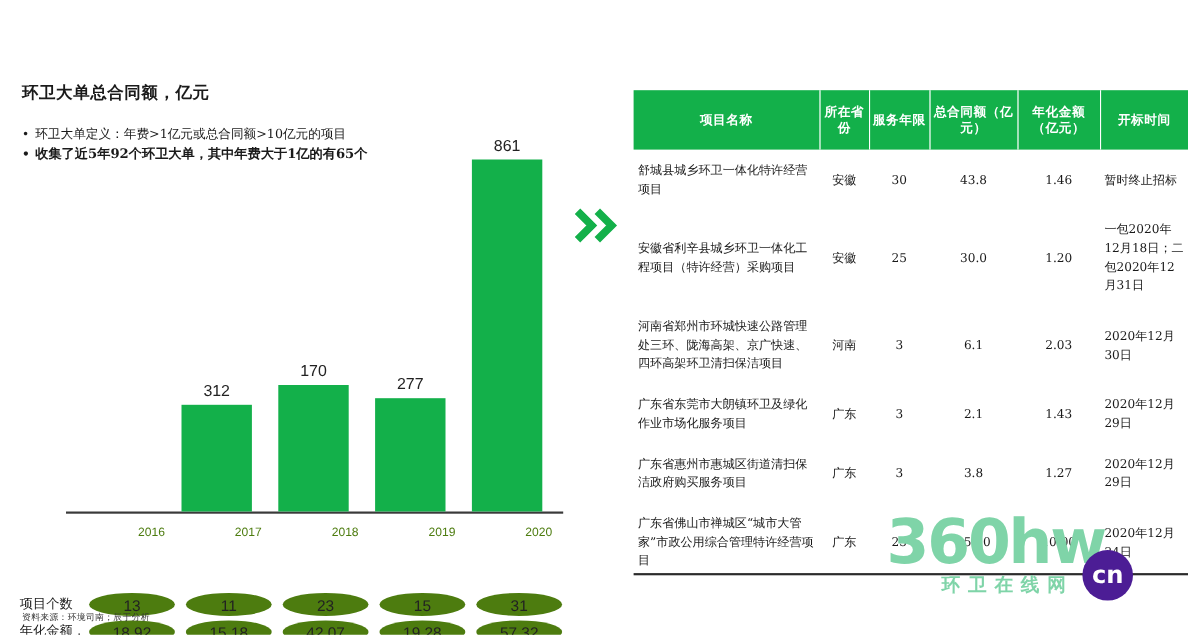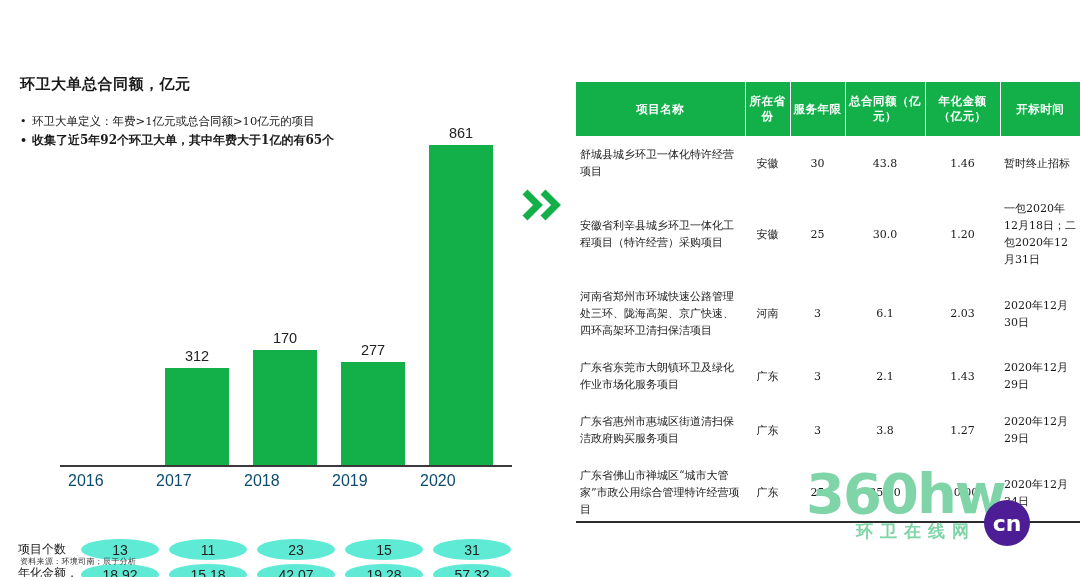--- a/index.html
+++ b/index.html
@@ -50,35 +50,35 @@
   .bar{
     position:absolute;bottom:0;left:9px;width:64px;
     background:#13B04A;
   }
   .bar-label{
     position:absolute;left:0;width:82px;text-align:center;
     font-family:"Liberation Sans","DejaVu Sans",sans-serif;
     font-size:14.5px;color:#222;
   }
   .x-label{
-    position:absolute;width:82px;text-align:left;
+    position:absolute;width:82px;text-align:right;
     font-family:"Liberation Sans","DejaVu Sans",sans-serif;
-    font-size:16px;color:#0c4a6e;
+    font-size:11px;color:#4d7c0f;
   }
 
   
   .stats{position:absolute;left:0;top:478px;width:540px;height:70px;}
   .stat-row-label{
     position:absolute;left:18px;
     font-family:"DejaVu Serif","Liberation Serif",serif;
     font-size:12px;line-height:15px;white-space:nowrap;
   }
   .pill{
     position:absolute;width:78px;height:21px;
-    background:#5eead4;border-radius:50%/50%;
+    background:#4d7c0f;border-radius:50%/50%;
     display:flex;align-items:center;justify-content:center;
     font-family:"Liberation Sans","DejaVu Sans",sans-serif;
     font-size:14px;color:#222;
   }
   .src{
     position:absolute;left:20px;top:556px;
     font-family:"DejaVu Serif","Liberation Serif",serif;
     font-size:8px;color:#333;letter-spacing:.3px;white-space:nowrap;
   }
 

